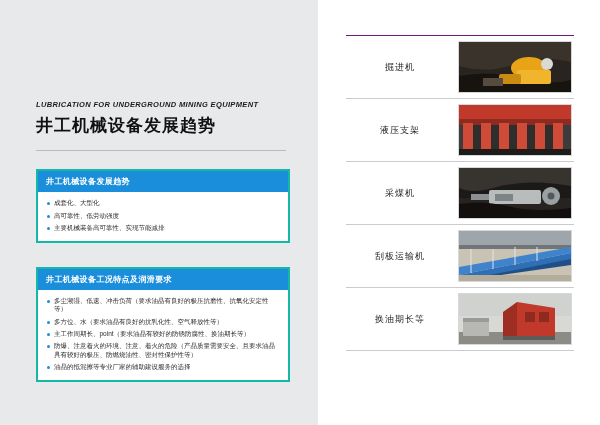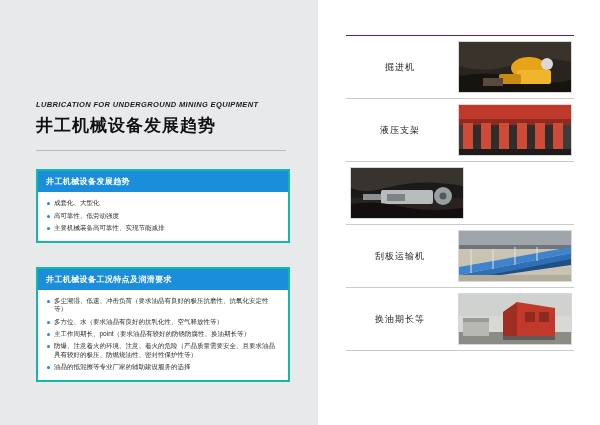--- a/index.html
+++ b/index.html
@@ -234,20 +234,21 @@
               <rect x="50" y="20" width="8" height="26"></rect>
               <rect x="68" y="20" width="8" height="26"></rect>
               <rect x="86" y="20" width="8" height="26"></rect>
             </g>
             <rect x="0" y="44" width="112" height="6" fill="#1d1c1b"></rect>
           </svg>
         </div>
       </div>
 
       <div class="row">
+        <div class="row-label">采煤机</div>
         <div class="row-thumb">
           <svg class="thumb-svg" viewBox="0 0 112 50" preserveAspectRatio="none">
             <rect width="112" height="50" fill="#1c1a19"></rect>
             <path d="M0 0 H112 V18 Q70 10 34 20 Q14 26 0 20 Z" fill="#37332f"></path>
             <rect x="0" y="30" width="112" height="20" fill="#262321"></rect>
             <rect x="30" y="22" width="52" height="14" rx="2" fill="#b9bcbd"></rect>
             <rect x="36" y="26" width="18" height="7" fill="#7e8385"></rect>
             <circle cx="92" cy="28" r="9" fill="#9aa0a2"></circle>
             <circle cx="92" cy="28" r="3.5" fill="#54585a"></circle>
             <rect x="12" y="26" width="18" height="6" fill="#8c9092"></rect>

